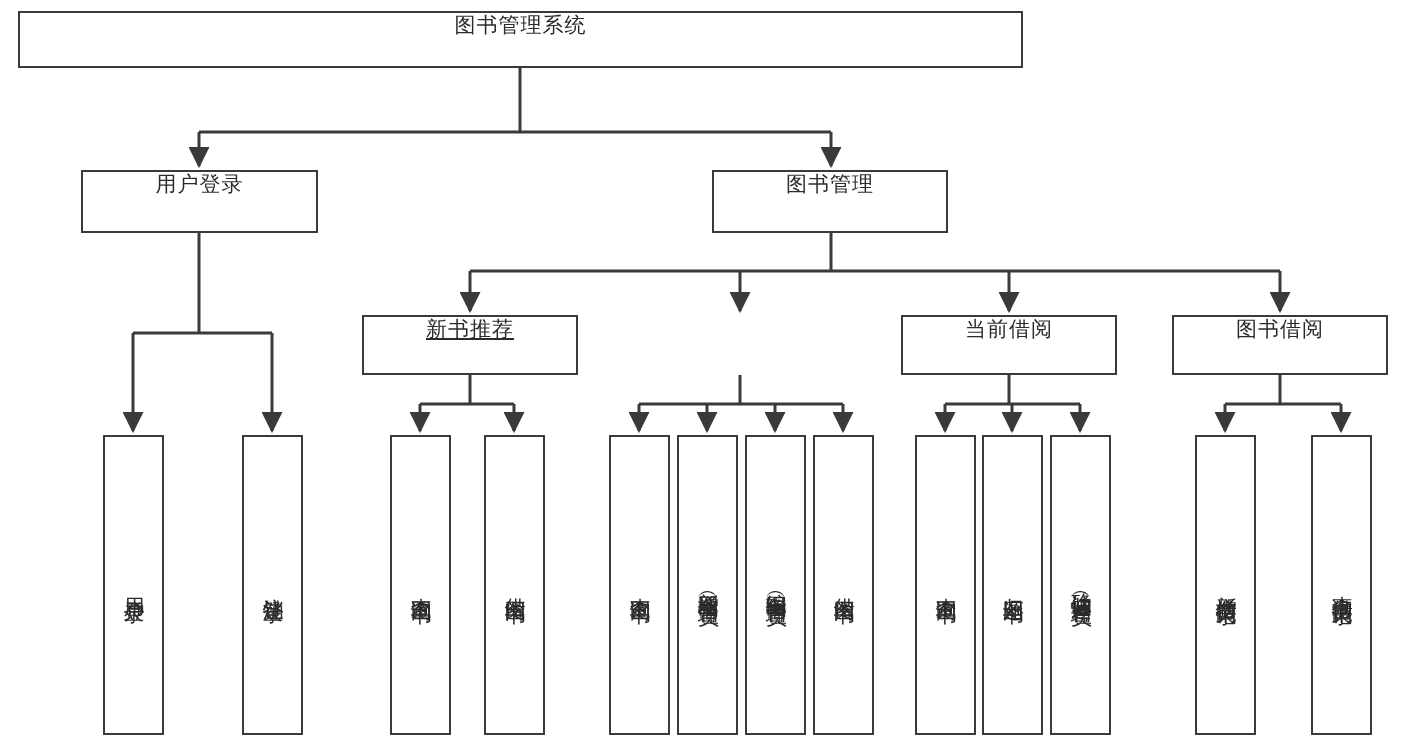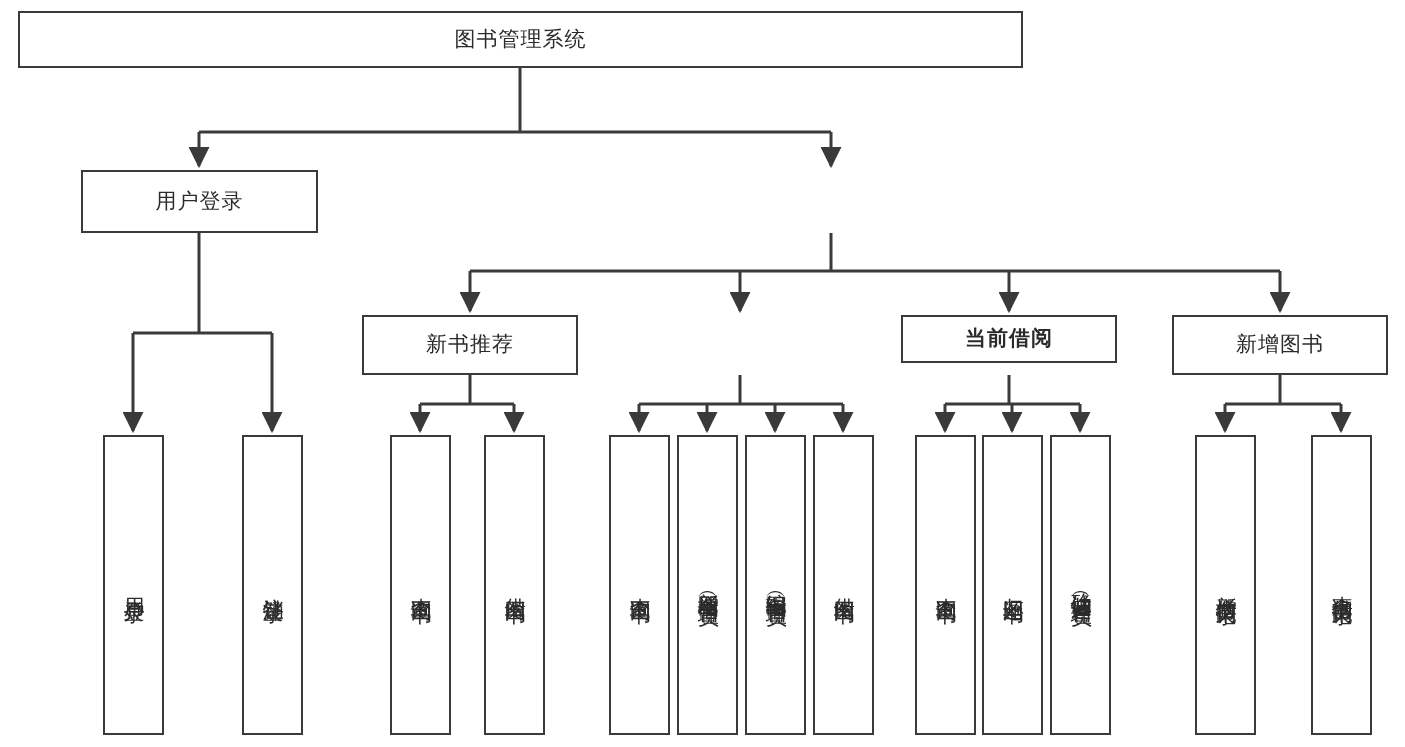--- a/index.html
+++ b/index.html
@@ -23,21 +23,21 @@
     top: 0;
     width: 1405px;
     height: 747px;
   }
   .node {
     position: absolute;
     box-sizing: border-box;
     background: #ffffff;
     border: 2px solid #3a3a3a;
     display: flex;
-    align-items: center;
+    align-items: flex-start;
     justify-content: center;
     color: #2b2b2b;
   }
   .node.root,
   .node.level1,
   .node.level2 {
     font-size: 21px;
     letter-spacing: 1px;
     line-height: 1.2;
   }
@@ -121,29 +121,32 @@
     </g>
   </svg>
 
   <div class="node root" style="left:18px; top:11px; width:1005px; height:57px;">
     <span>图书管理系统</span>
   </div>
 
   <div class="node level1" style="left:81px; top:170px; width:237px; height:63px;">
     <span>用户登录</span>
   </div>
+  <div class="node level1" style="left:712px; top:170px; width:236px; height:63px;">
+    <span>图书管理</span>
+  </div>
 
-  <div class="node level2" style="left:362px; top:315px; width:216px; height:60px;">
+  <div class="node level2" style="left:362px; top:315px; width:216px; height:60px;text-decoration:underline;">
     <span>新书推荐</span>
   </div>
-  <div class="node level2" style="left:901px; top:315px; width:216px; height:48px;font-weight:bold;">
+  <div class="node level2" style="left:901px; top:315px; width:216px; height:60px;">
     <span>当前借阅</span>
   </div>
   <div class="node level2" style="left:1172px; top:315px; width:216px; height:60px;">
-    <span>新增图书</span>
+    <span>图书借阅</span>
   </div>
 
   <div class="node leaf" style="left:103px; top:435px; width:61px; height:300px;">
     <span class="vtext">用户登录</span>
   </div>
   <div class="node leaf" style="left:242px; top:435px; width:61px; height:300px;">
     <span class="vtext">注销登录</span>
   </div>
 
   <div class="node leaf" style="left:390px; top:435px; width:61px; height:300px;">

